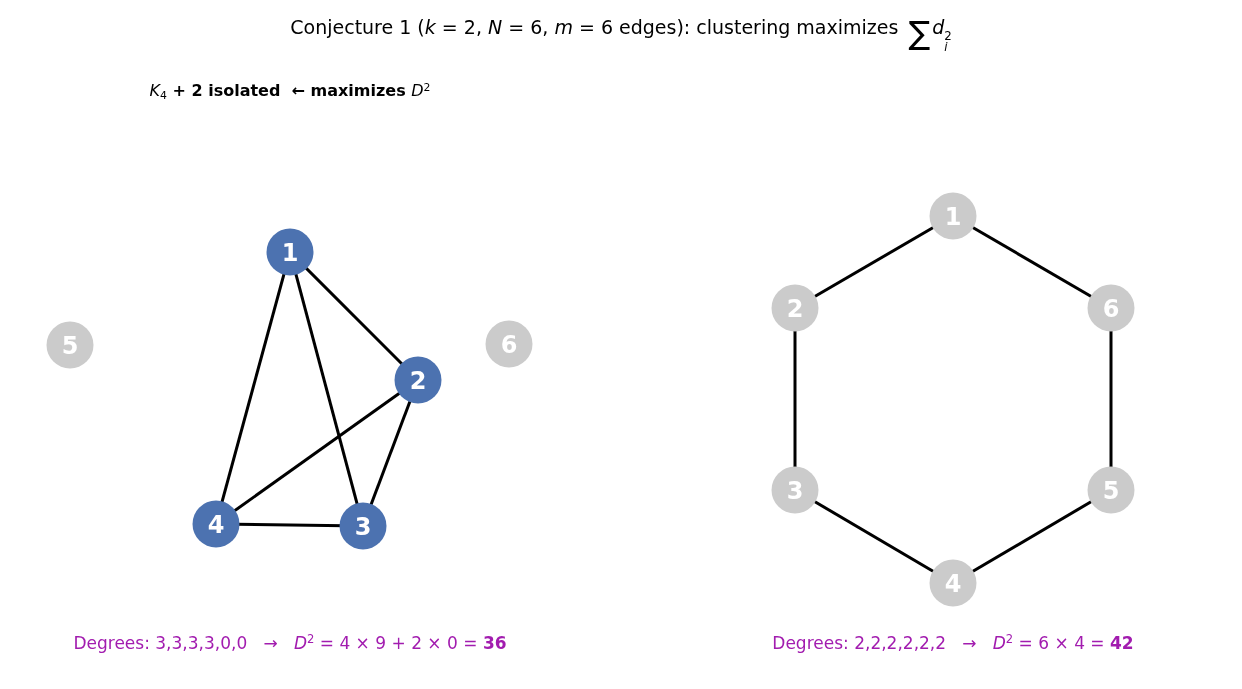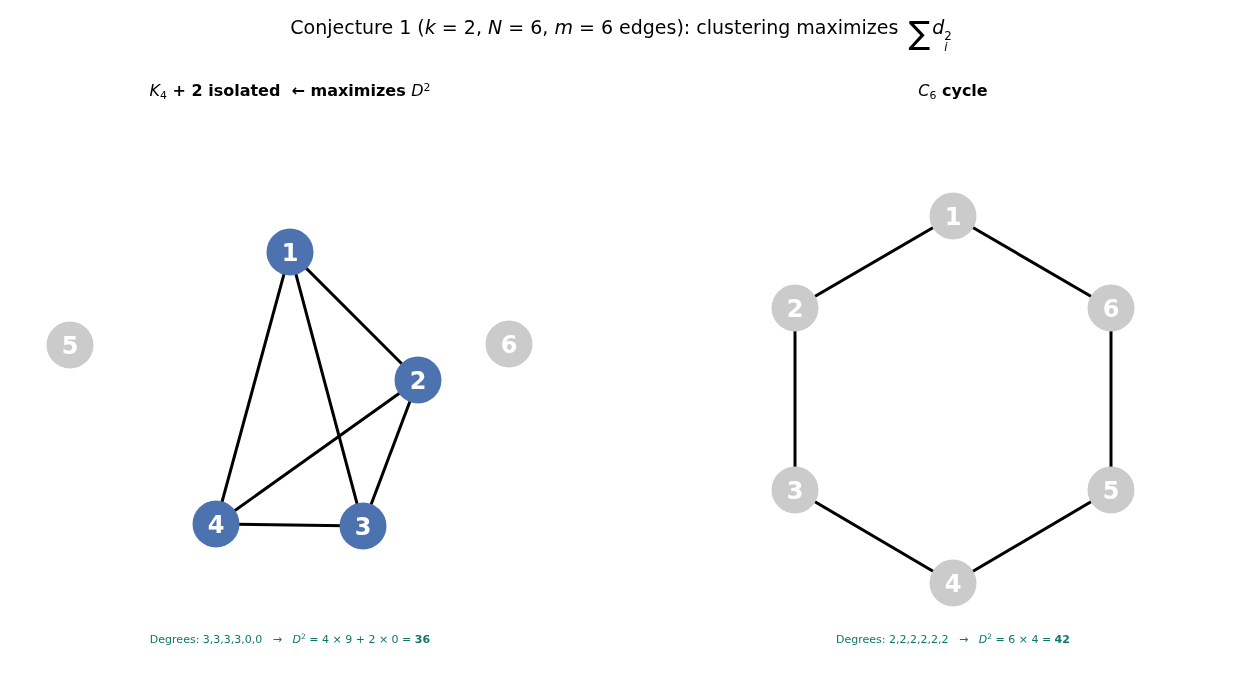--- a/index.html
+++ b/index.html
@@ -14,21 +14,21 @@
   .panel-title{
     position:absolute;top:81px;
     font-size:16px;font-weight:bold;color:#000;text-align:center;
     white-space:nowrap;
   }
   .panel-title.left{left:0;width:580px;}
   .panel-title.right{left:663px;width:580px;}
 
   .caption{
     position:absolute;top:632px;
-    font-size:11px;color:#0f766e;text-align:center;
+    font-size:17px;color:#a21caf;text-align:center;
     white-space:nowrap;
   }
   .caption.left{left:0;width:580px;}
   .caption.right{left:663px;width:580px;}
 
   svg.graphs{position:absolute;left:0;top:0;}
 
   
   .seg-p{}
   .seg-i{font-style:italic;font-weight:normal;}
@@ -48,21 +48,20 @@
 
 <div class="stage">
 
   <div class="fig-title"><span class="seg-p">Conjecture 1 (</span><span class="seg-i">k</span><span class="seg-p"> = 2, </span><span class="seg-i">N</span><span class="seg-p"> = 6, </span><span class="seg-i">m</span><span class="seg-p"> = 6 edges): clustering maximizes </span><span class="seg-sum">∑</span><span class="seg-i">d</span><span class="mstack">
         <span class="msup">2</span>
         <span class="msub">i</span>
       </span></div>
 
   <div class="panel-title left"><span class="seg-i">K</span><span class="seg-sub">4</span><span class="seg-p"> + 2 isolated&nbsp; ← maximizes </span><span class="seg-i">D</span><span class="seg-sup">2</span></div>
 
-  <div class="panel-title right"><span class="seg-i">C</span><span class="seg-sub">6</span><span class="seg-p"> cycle</span></div>
 
   <svg class="graphs" width="1242" height="689" viewBox="0 0 1242 689">
     <g id="left-graph">
         <line x1="290" y1="252" x2="418" y2="380" stroke="#000000" stroke-width="3"></line>
         <line x1="290" y1="252" x2="363" y2="526" stroke="#000000" stroke-width="3"></line>
         <line x1="290" y1="252" x2="216" y2="524" stroke="#000000" stroke-width="3"></line>
         <line x1="418" y1="380" x2="363" y2="526" stroke="#000000" stroke-width="3"></line>
         <line x1="418" y1="380" x2="216" y2="524" stroke="#000000" stroke-width="3"></line>
         <line x1="363" y1="526" x2="216" y2="524" stroke="#000000" stroke-width="3"></line>
         <circle cx="290" cy="252" r="23.5" fill="#4C72B0"></circle>

